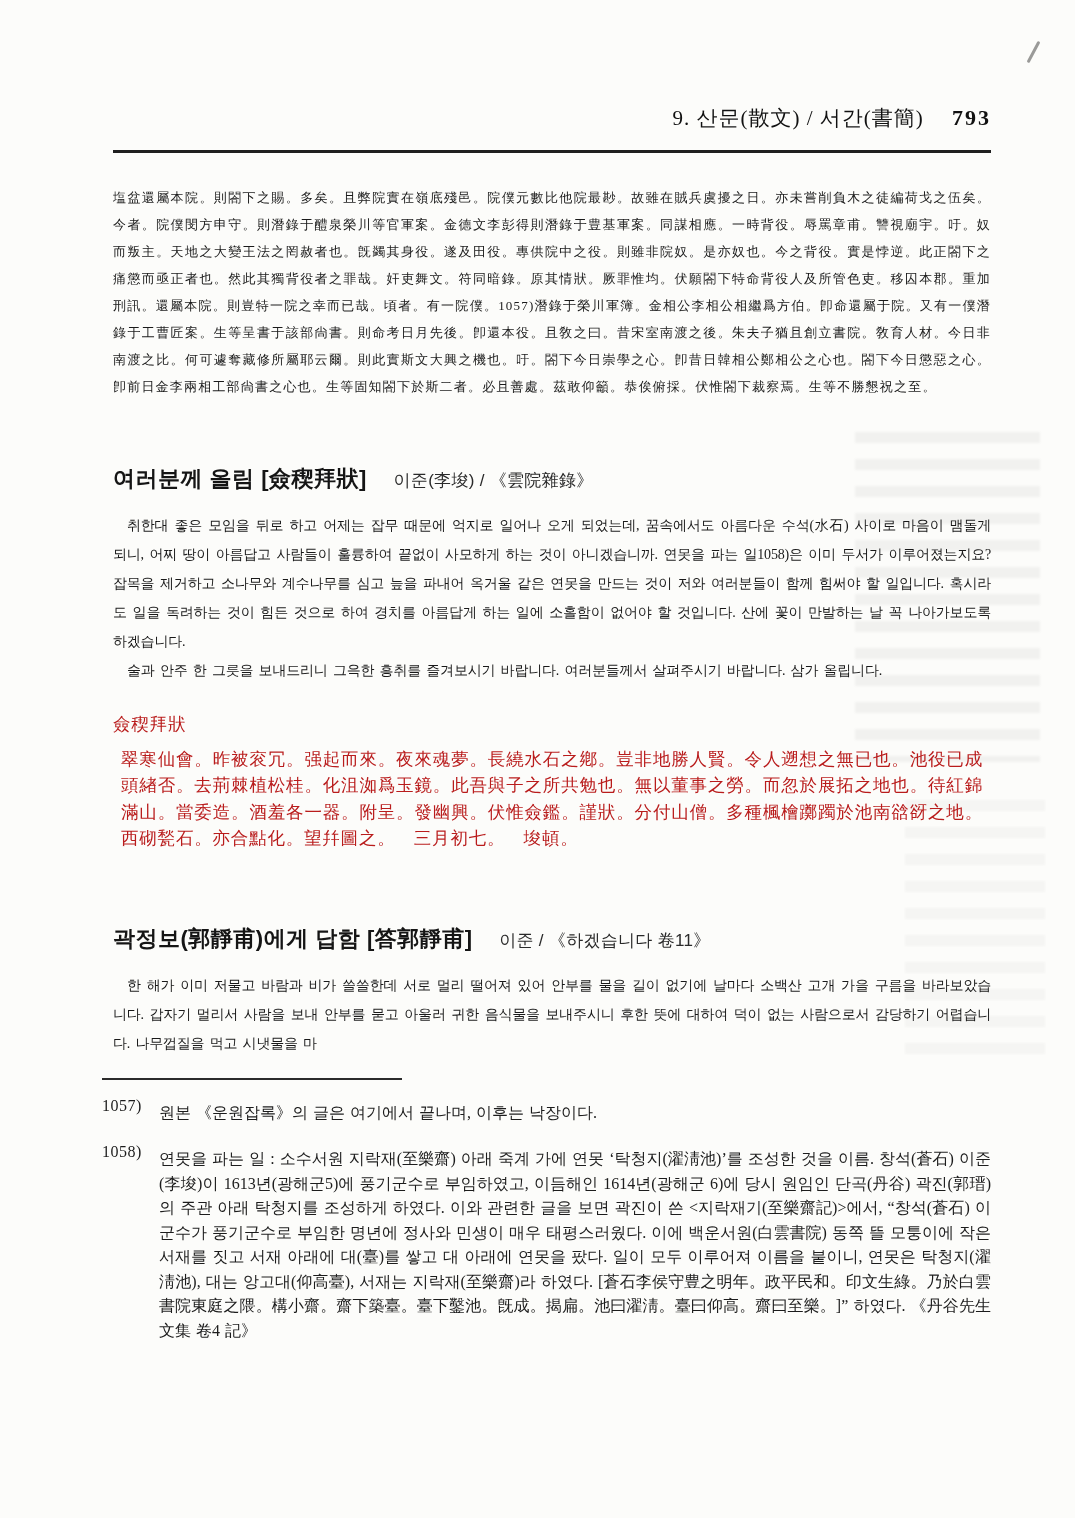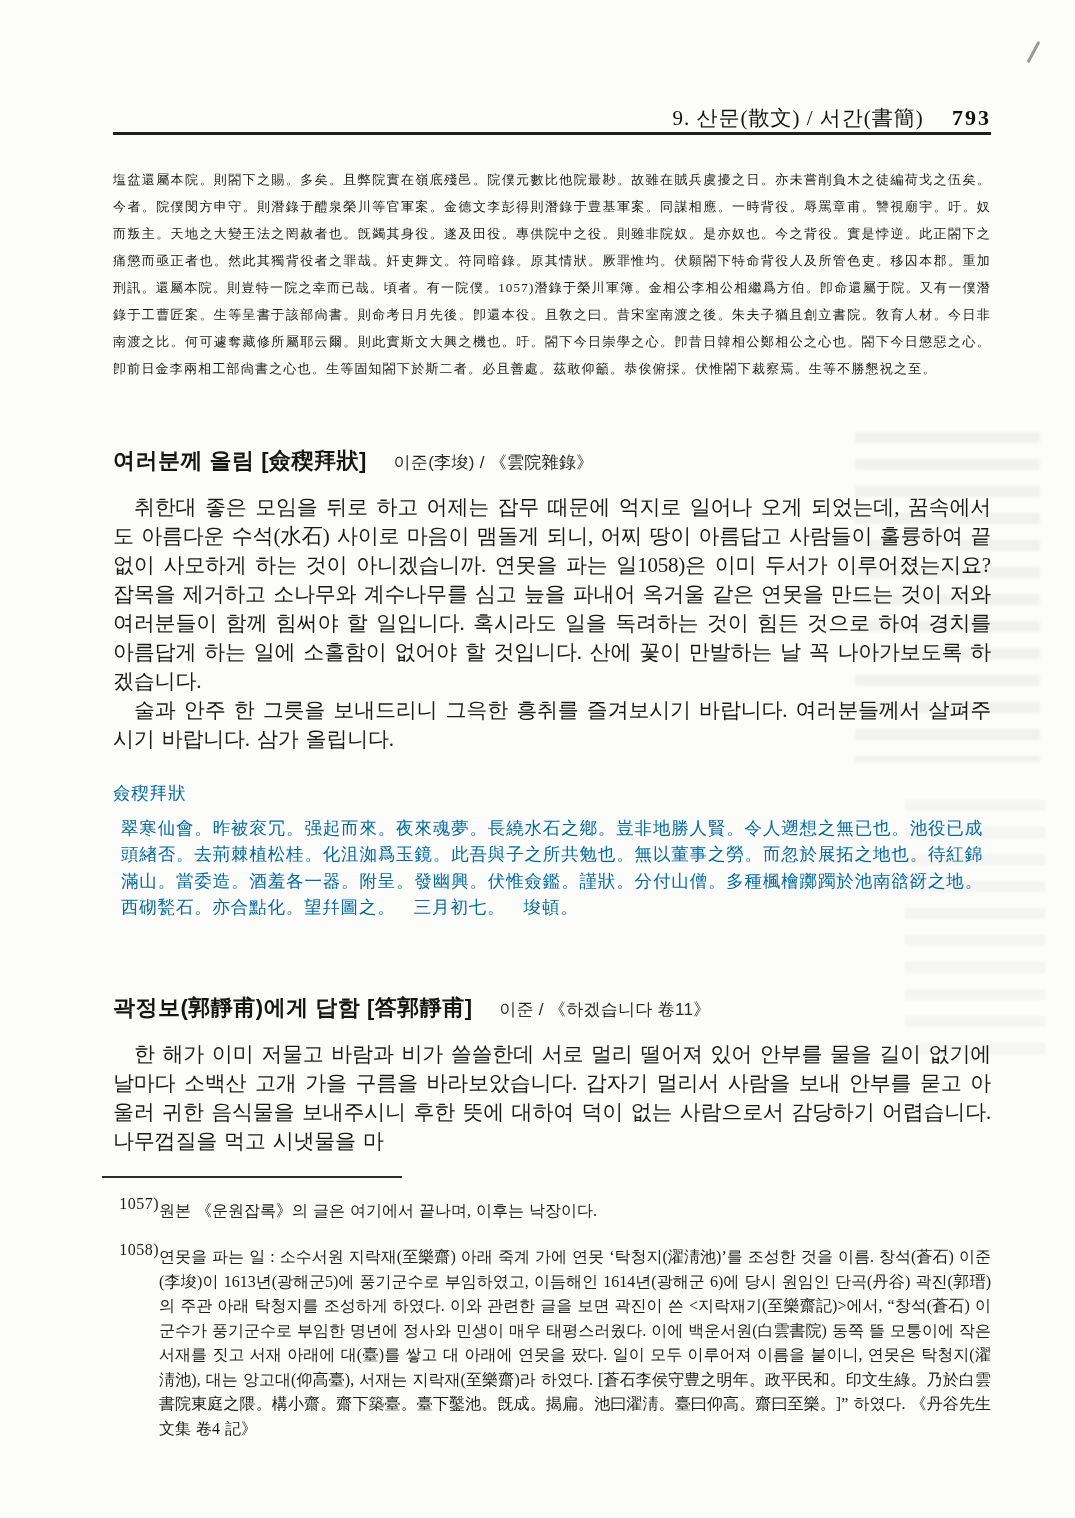--- a/index.html
+++ b/index.html
@@ -16,21 +16,21 @@
     color:#1d1d1d;
   }
   .content{
     position:absolute;
     left:113px;top:104px;
     width:878px;
   }
   
   .page-header{
     text-align:right;
-    padding-bottom:0;
+    padding-bottom:18px;
     border-bottom:3px solid #1f1f1f;
     font-size:21px;
     letter-spacing:1px;
     color:#111;
   }
   .page-header .sec-title{font-weight:500;}
   .page-header .page-num{
     font-weight:bold;
     font-size:22px;
     margin-left:22px;
@@ -59,36 +59,36 @@
     font-size:17px;
     letter-spacing:0.3px;
     color:#2a2a2a;
     margin-left:20px;
   }
   .sh1{margin-top:64px;}
   .sh2{margin-top:72px;}
   
   .ko-para{
     margin:0;
-    font-size:21px;
+    font-size:14px;
     line-height:29px;
     text-align:justify;
     text-indent:1em;
     letter-spacing:-0.2px;
     word-spacing:2px;
     color:#191919;
   }
   .ko-block{margin-top:17px;}
   
   .hanja-block{
     margin-top:26px;
     font-size:17.5px;
     line-height:26.5px;
     letter-spacing:0.8px;
-    color:#0369a1;
+    color:#b91c1c;
   }
   .hanja-block .hanja-title{margin:0 0 2px 0;}
   .hanja-block .hanja-body{margin:8px;text-align:justify;}
   
   .footnote-area{
     margin-top:20px;
     margin-left:-11px;
   }
   .footnote-divider{
     width:300px;height:0;
@@ -98,21 +98,20 @@
   .footnote{
     display:flex;
     font-size:16px;
     line-height:24.5px;
     color:#1c1c1c;
   }
   .footnote + .footnote{margin-top:15px;}
   .fn-num{
     flex:0 0 57px;
     letter-spacing:0.5px;
-    text-align:right;
   }
   .fn-text{
     flex:1;
     text-align:justify;
     word-spacing:1px;
     margin-top:7px;
   }
   
   .bleed{
     position:absolute;

